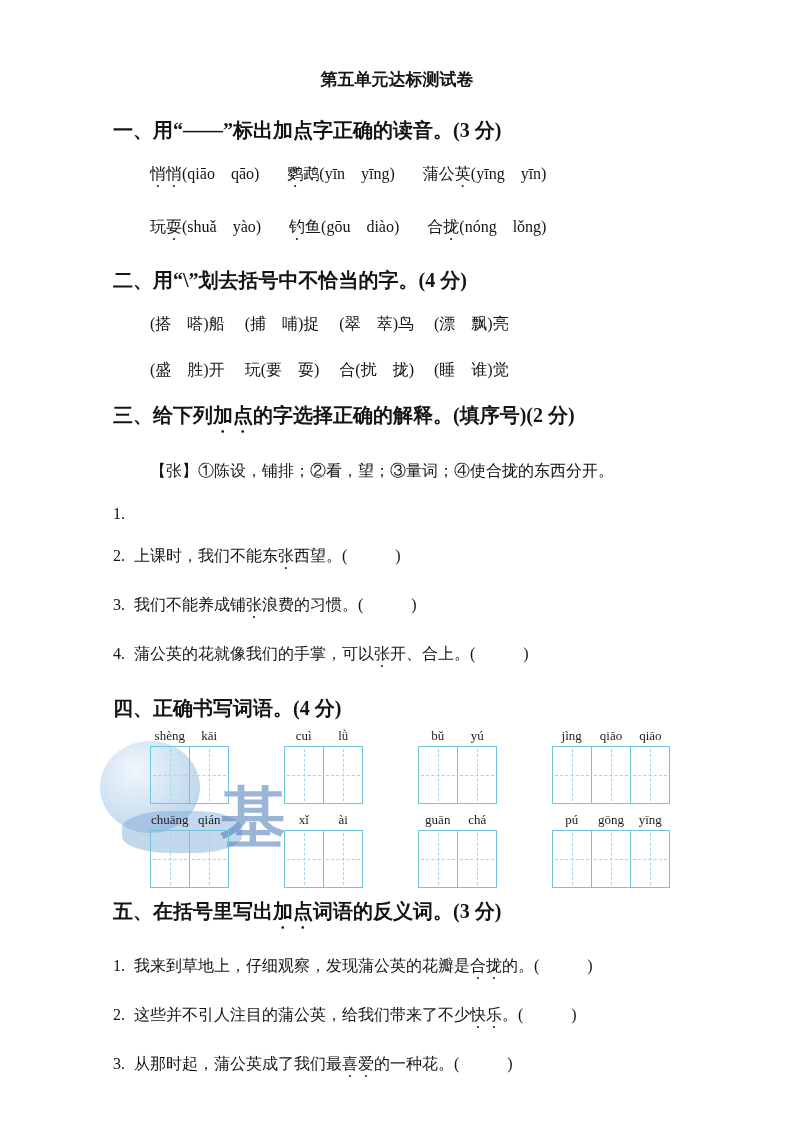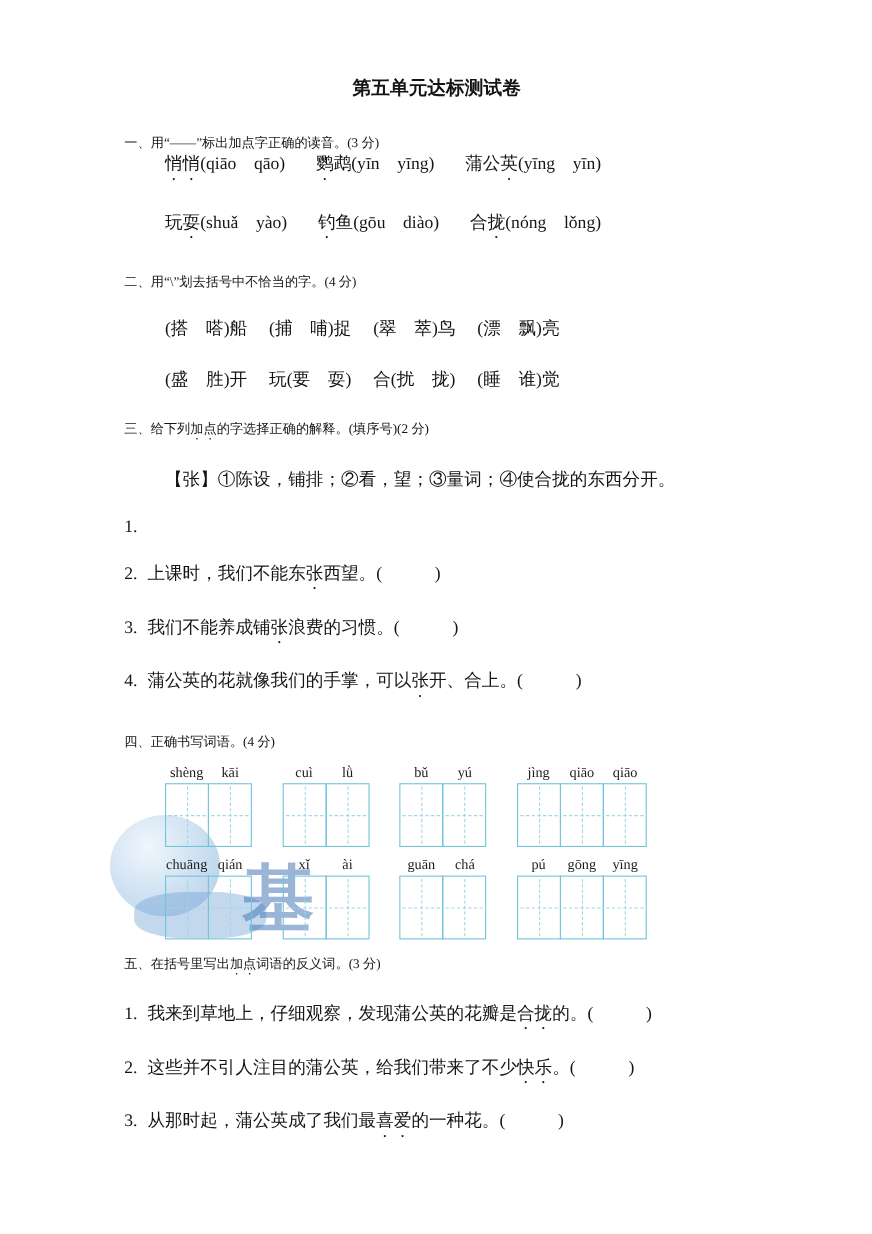--- a/index.html
+++ b/index.html
@@ -13,34 +13,34 @@
            background:radial-gradient(circle at 35% 32%, #e8f2fa 0%, #b9d4ec 45%, #86b2dd 100%);opacity:.65;}
   .wm-blob2{position:absolute;left:30px;top:78px;width:120px;height:42px;border-radius:40%;
             background:#7aa6d6;opacity:.45;}
   .wm-char{position:absolute;left:128px;top:52px;font-size:66px;font-weight:700;color:#4a7ab8;opacity:.55;
            font-family:"Liberation Serif",serif;line-height:1;}
 
   .content{position:absolute;left:113px;top:0;width:568px;z-index:1;}
 
   .title{font-size:17px;font-weight:700;text-align:center;line-height:21px;margin-top:69px;}
   .subtitle{font-size:16px;font-weight:700;text-align:center;line-height:20px;margin-top:21px;}
-  .sec-heading{font-size:12px;font-weight:400;line-height:20px;}
+  .sec-heading{font-size:20px;font-weight:700;line-height:20px;}
   .line{font-size:16px;line-height:20px;}
   .indent{margin-left:37px;}
   .words{display:flex;flex-wrap:nowrap;}
   .gap28 .word{margin-right:28px;}
   .gap20 .word{margin-right:20px;}
   .item{display:flex;}
   .num{margin-right:9px;flex:none;}
 
   .dot{-webkit-text-emphasis:filled dot;-webkit-text-emphasis-position:under left;
        text-emphasis:filled dot;text-emphasis-position:under left;}
 
   
-  .grid-row{display:flex;justify-content:space-between;width:438px;margin-left:37px;}
+  .grid-row{display:flex;justify-content:space-between;width:520px;margin-left:37px;}
   .word-group{display:flex;flex-direction:column;}
   .pinyin-row{display:flex;font-size:13px;line-height:15px;margin-bottom:3px;color:#1c1c1c;}
   .pinyin-row span{flex:1;text-align:center;white-space:nowrap;}
   .boxes{display:flex;}
   .tian{width:38px;height:56px;border:1px solid #72c4db;margin-left:-1px;position:relative;background:transparent;}
   .tian:first-child{margin-left:0;}
   .tian::before{content:"";position:absolute;left:50%;top:2px;bottom:2px;border-left:1px dashed #9ed8e8;}
   .tian::after{content:"";position:absolute;top:50%;left:2px;right:2px;border-top:1px dashed #9ed8e8;}
 </style>
 </head>
@@ -52,21 +52,21 @@
     <div class="wm-blob"></div>
     <div class="wm-blob2"></div>
     <span class="wm-char">基</span>
   </div>
 
   <div class="content">
 
     <div class="title">第五单元达标测试卷</div>
 
     <div class="sec-heading" style="margin-top:30px">一、用“——”标出加点字正确的读音。(3 分)</div>
-    <div class="line indent words gap28" style="">
+    <div class="line indent words gap28" style="margin-top:24px">
         <span class="word"><span class="dot">悄悄</span><span>(qiāo　qāo)</span></span>
         <span class="word"><span class="dot">鹦</span><span>鹉(yīn　yīng)</span></span>
         <span class="word"><span>蒲公</span><span class="dot">英</span><span>(yīng　yīn)</span></span>
       </div>
     <div class="line indent words gap28" style="margin-top:26px">
         <span class="word"><span>玩</span><span class="dot">耍</span><span>(shuǎ　yào)</span></span>
         <span class="word"><span class="dot">钓</span><span>鱼(gōu　diào)</span></span>
         <span class="word"><span>合</span><span class="dot">拢</span><span>(nóng　lǒng)</span></span>
       </div>
 

